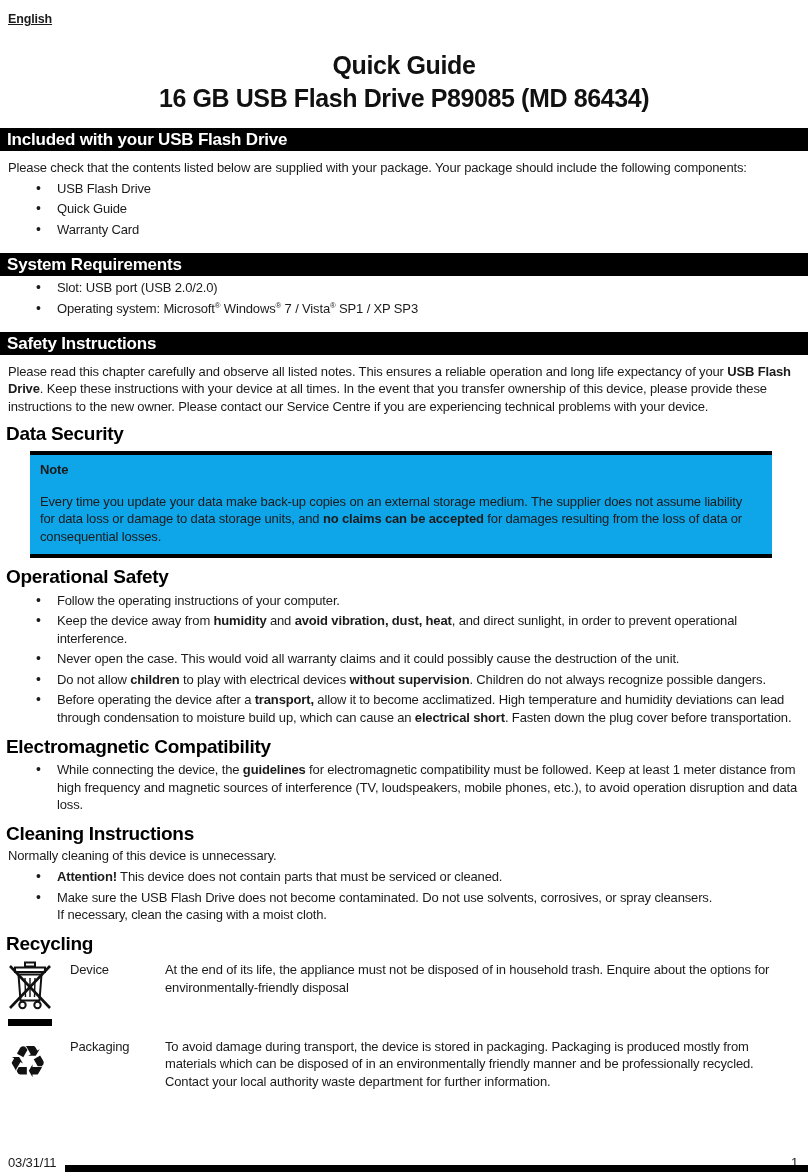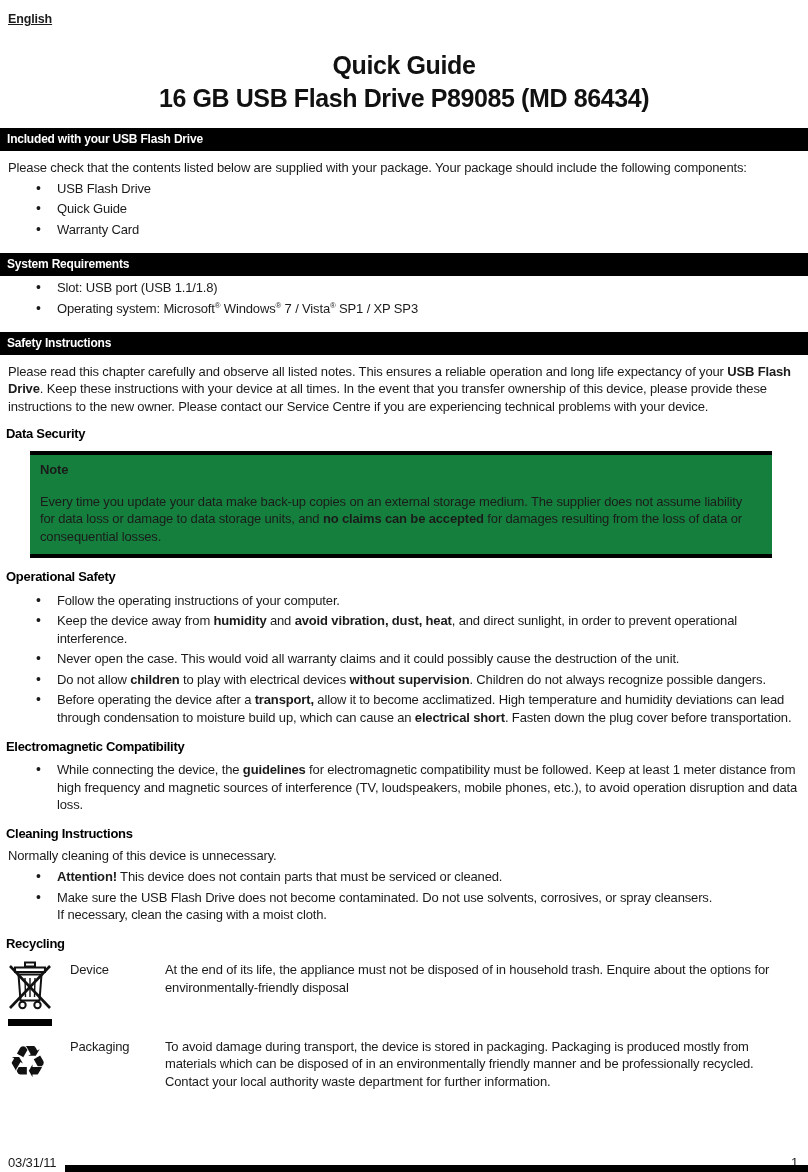--- a/index.html
+++ b/index.html
@@ -26,48 +26,48 @@
     font-size:25px;
     line-height:33px;
     letter-spacing:-0.4px;
     color:#111;
   }
   .banner{
     margin-top:13px;
     background:#000;
     color:#fff;
     font-weight:bold;
-    font-size:12px;
+    font-size:17px;
     line-height:23px;
     height:23px;
     padding-left:7px;
     letter-spacing:-0.2px;
   }
   p.para{margin:8px 8px 0 8px;}
   .bullets{margin:2px 0 0 0;}
   .bullet{
     position:relative;
     padding:1.5px 8px 1.5px 57px;
   }
   .bullet::before{
     content:"\2022";
     position:absolute;
     left:36px;top:1.5px;
     font-size:14px;
   }
   h2{
     margin:8px 8px 2px 6px;
-    font-size:13px;
+    font-size:19px;
     line-height:22px;
     letter-spacing:-0.3px;
     color:#000;
   }
   .notebox{
     margin:6px 36px 6px 30px;
-    background:#15803d;
+    background:#0ea5e9;
     border-top:4px solid #000;
     border-bottom:4px solid #000;
     padding:6px 20px 9px 10px;
   }
   .note-label{font-weight:bold;}
   .note-body{margin:14px 0 0 0;}
   .recycle-section{margin-top:2px;}
   .recycle-row{
     display:flex;
     align-items:flex-start;
@@ -123,21 +123,21 @@
   <div class="banner">Included with your USB Flash Drive</div>
   <p class="para">Please check that the contents listed below are supplied with your package. Your package should include the following components:</p>
   <div class="bullets">
     <div class="bullet">USB Flash Drive</div>
     <div class="bullet">Quick Guide</div>
     <div class="bullet">Warranty Card</div>
   </div>
 
   <div class="banner">System Requirements</div>
   <div class="bullets">
-    <div class="bullet">Slot: USB port (USB 1.1/1.8)</div>
+    <div class="bullet">Slot: USB port (USB 2.0/2.0)</div>
     <div class="bullet">Operating system: Microsoft<sup>®</sup> Windows<sup>®</sup> 7 / Vista<sup>®</sup> SP1 / XP SP3</div>
   </div>
 
   <div class="banner">Safety Instructions</div>
   <p class="para">Please read this chapter carefully and observe all listed notes. This ensures a reliable operation and long life expectancy of your <b>USB Flash Drive</b>. Keep these instructions with your device at all times. In the event that you transfer ownership of this device, please provide these instructions to the new owner. Please contact our Service Centre if you are experiencing technical problems with your device.</p>
 
   <h2>Data Security</h2>
   <div class="notebox">
     <div class="note-label">Note</div>
     <p class="note-body">Every time you update your data make back-up copies on an external storage medium. The supplier does not assume liability for data loss or damage to data storage units, and <b>no claims can be accepted</b> for damages resulting from the loss of data or consequential losses.</p>

